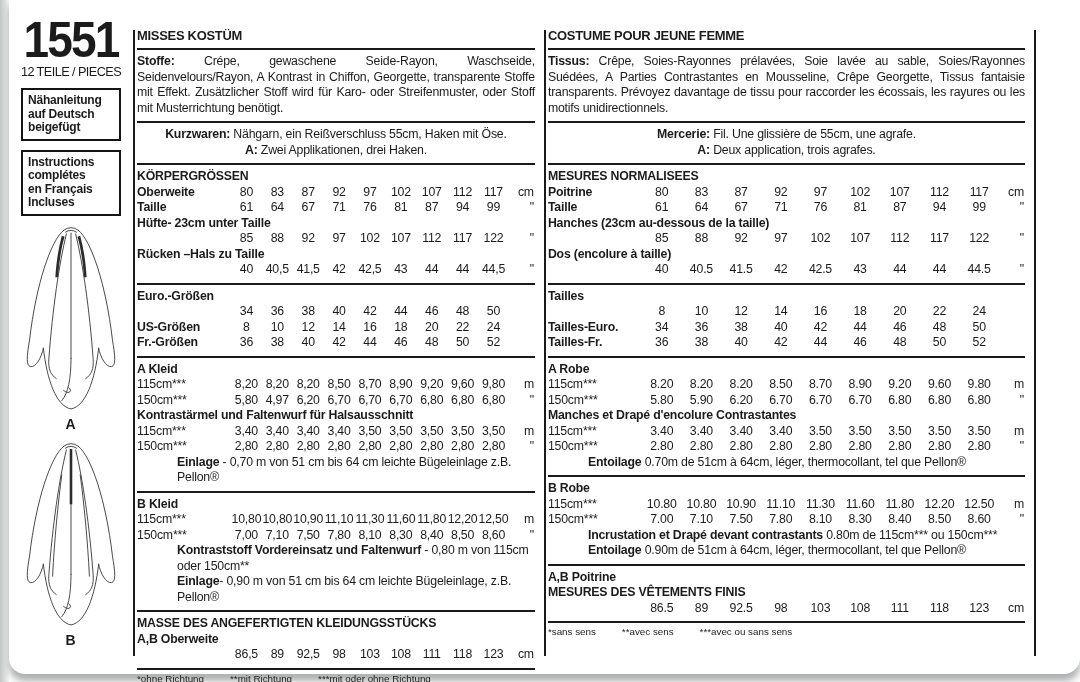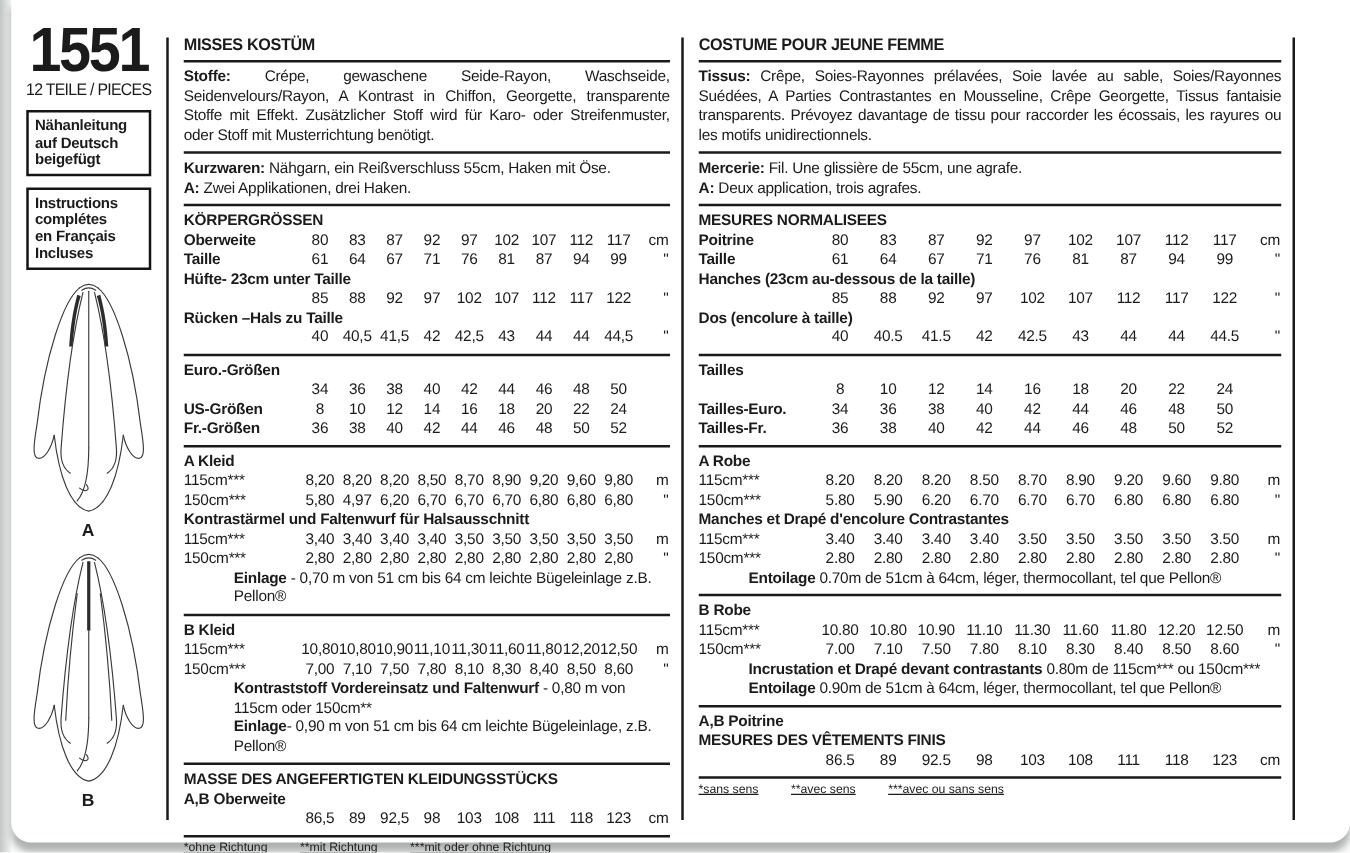--- a/index.html
+++ b/index.html
@@ -23,38 +23,38 @@
     letter-spacing:-2px;transform:scaleX(.92);}
   .pieces{font-size:13.5px;text-align:center;letter-spacing:-0.6px;margin-top:0;transform:scaleX(.94);}
   .notice{border:2px solid #141414;font-weight:700;font-size:12px;line-height:13.5px;
     width:86px;margin:9px auto 0;padding:4px 5px;white-space:pre-line;}
   .dress{width:118px;margin:6px auto 0;display:block;}
   .viewlabel{font-size:14px;font-weight:700;text-align:center;letter-spacing:1px;margin-top:-4px;}
   
   .vrule{width:2px;background:#1a1a1a;margin:30px 0 18px 0;flex:0 0 2px;}
   .rightpad{flex:0 0 44px;}
   
-  .col{flex:1 1 auto;padding:28px 9px 0 12px;min-width:0;}
+  .col{flex:1 1 auto;padding:28px 9px 0 2px;min-width:0;}
   .col h1{font-size:13.5px;font-weight:700;margin:0 0 5px 0;letter-spacing:-0.3px;
     text-transform:uppercase;transform-origin:left;transform:scaleX(.96);}
   .rule{border-top:2.5px solid #1a1a1a;margin:0;}
   .sec{padding:4px 0 5px 0;}
-  .para{font-size:12.3px;line-height:15.5px;}
+  .para{font-size:12.3px;line-height:15.5px;text-align:center;}
   .para.j{text-align:justify;}
   .para b,.note b,.sub{font-weight:700;}
   .sub{font-size:12.3px;line-height:15.5px;}
   .note{font-size:12.3px;line-height:15.5px;margin-left:40px;}
   .trow{display:grid;grid-template-columns:94px repeat(9,1fr) 26px;
     font-size:12.3px;line-height:15.5px;}
   .tl{font-weight:700;white-space:nowrap;overflow:visible;}
   .tl.plain{font-weight:400;}
   .tc{text-align:center;}
   .tu{text-align:right;padding-right:1px;}
   .footnotes{display:flex;gap:26px;font-size:9.8px;padding-top:3px;letter-spacing:0;}
-  .footnotes span{white-space:nowrap;text-decoration:underline;}
+  .footnotes span{white-space:nowrap;}
   svg .ln{fill:none;stroke:#3a3a3a;stroke-width:1;stroke-linecap:round;}
   svg .dk{fill:#2c2c2c;stroke:none;}
 </style>
 </head>
 <body>
 
 <div class="edge-left"></div>
 
 <div class="scan">
 

